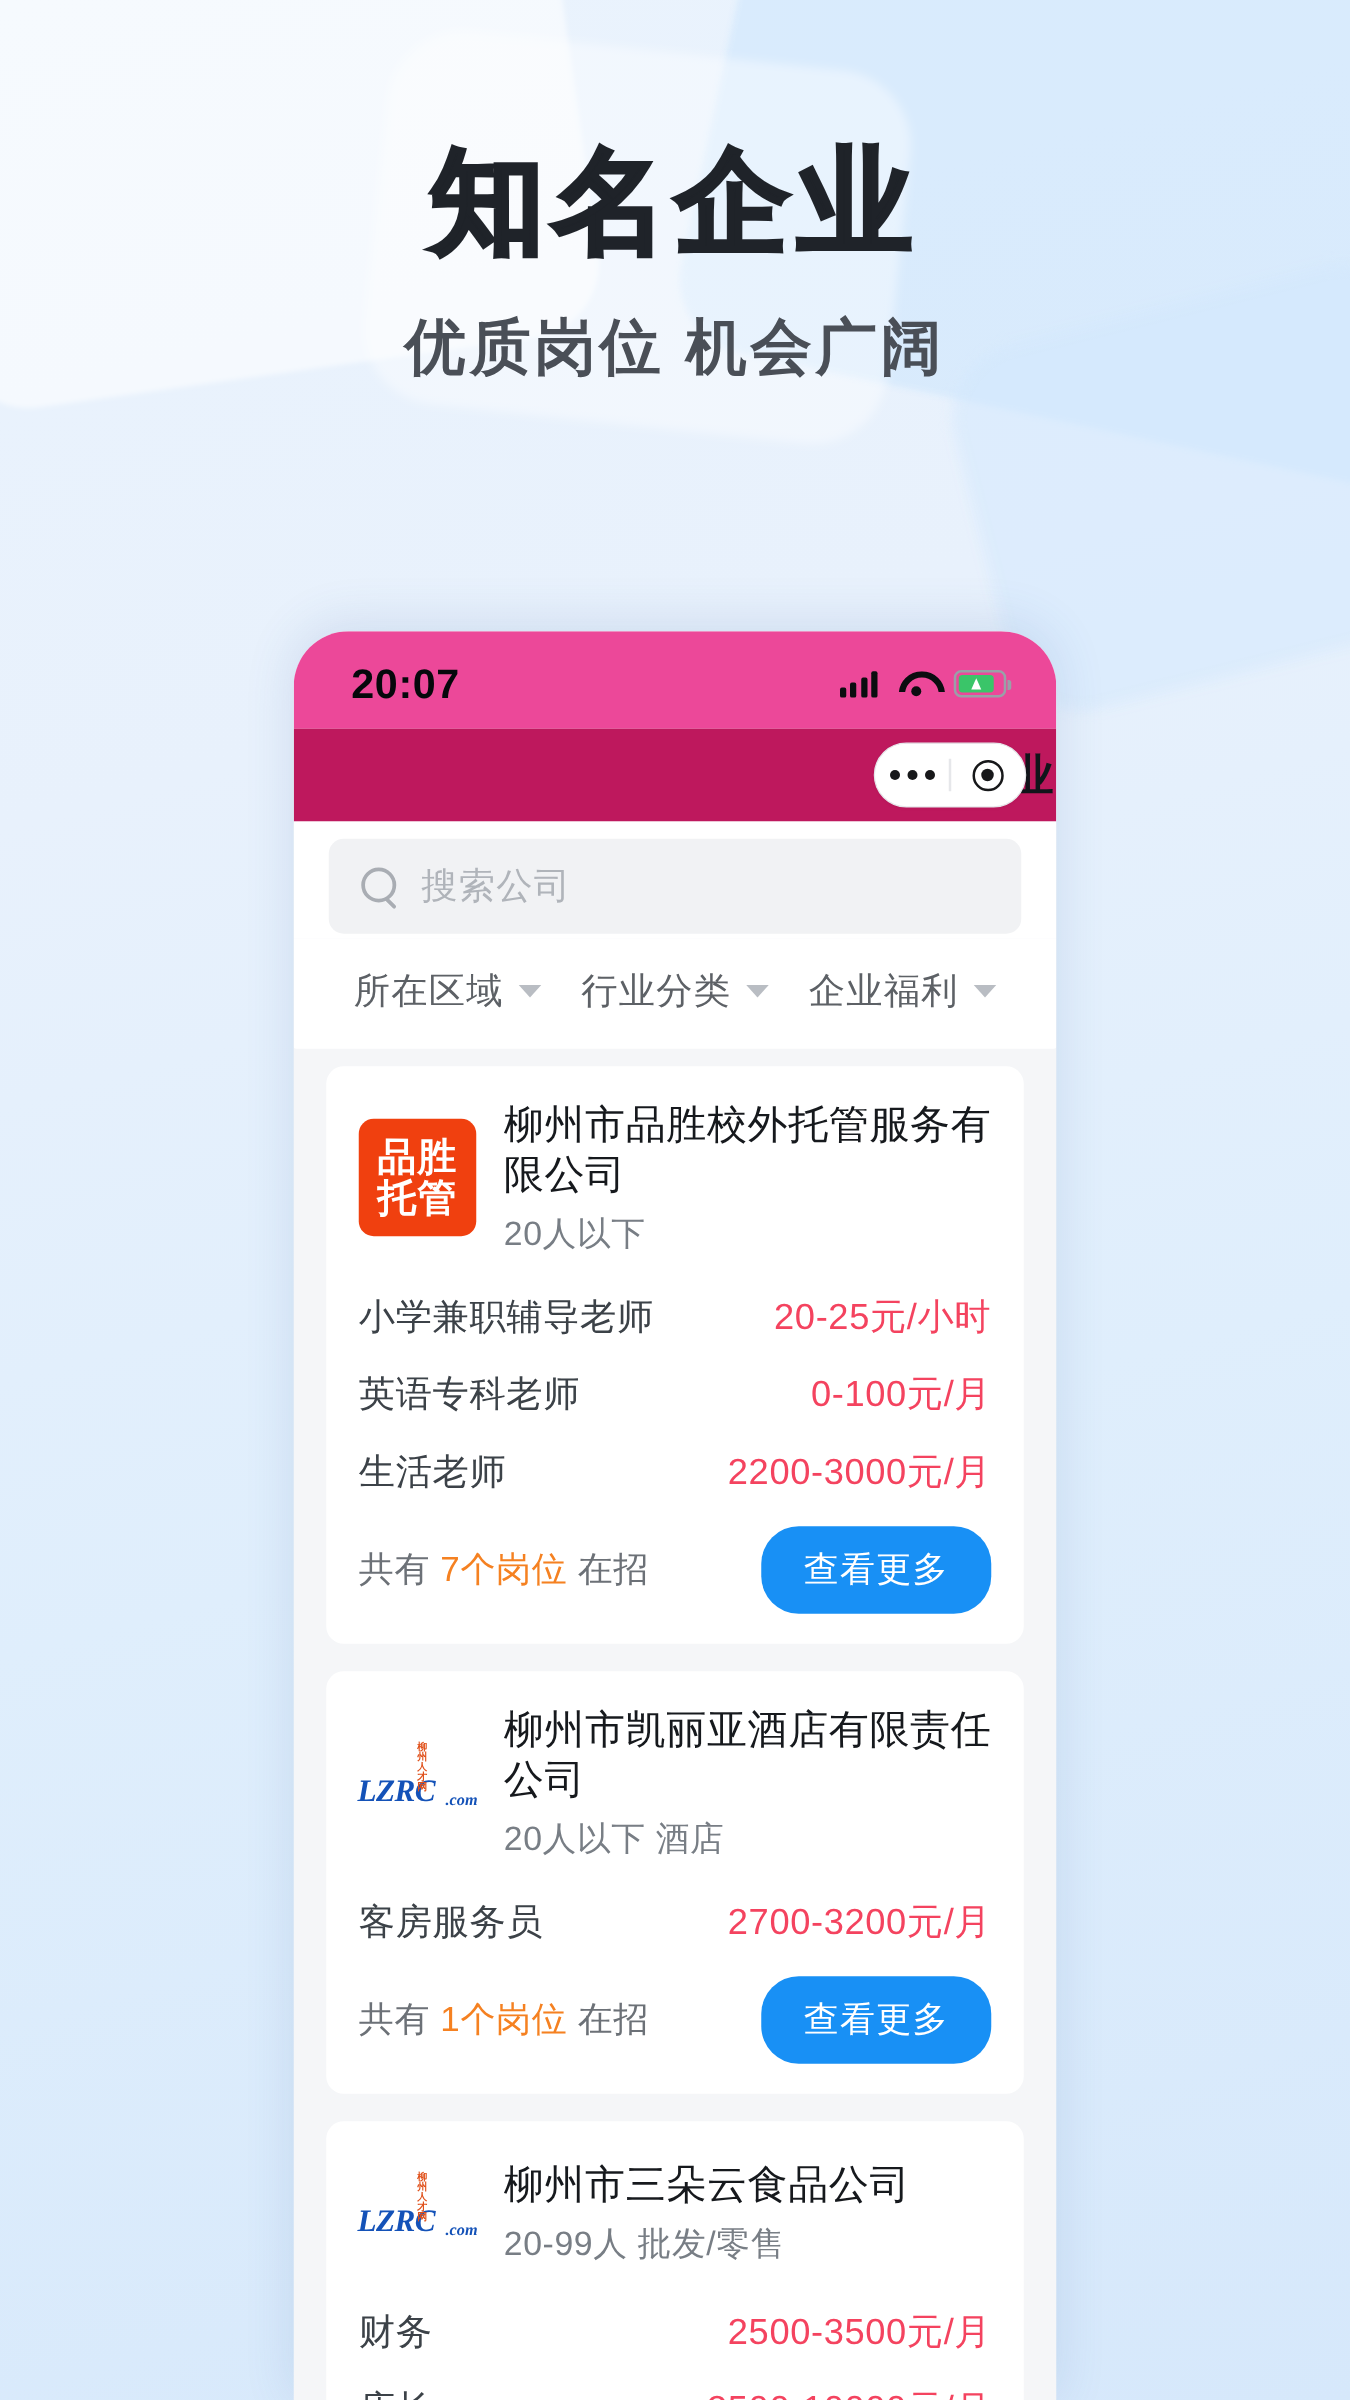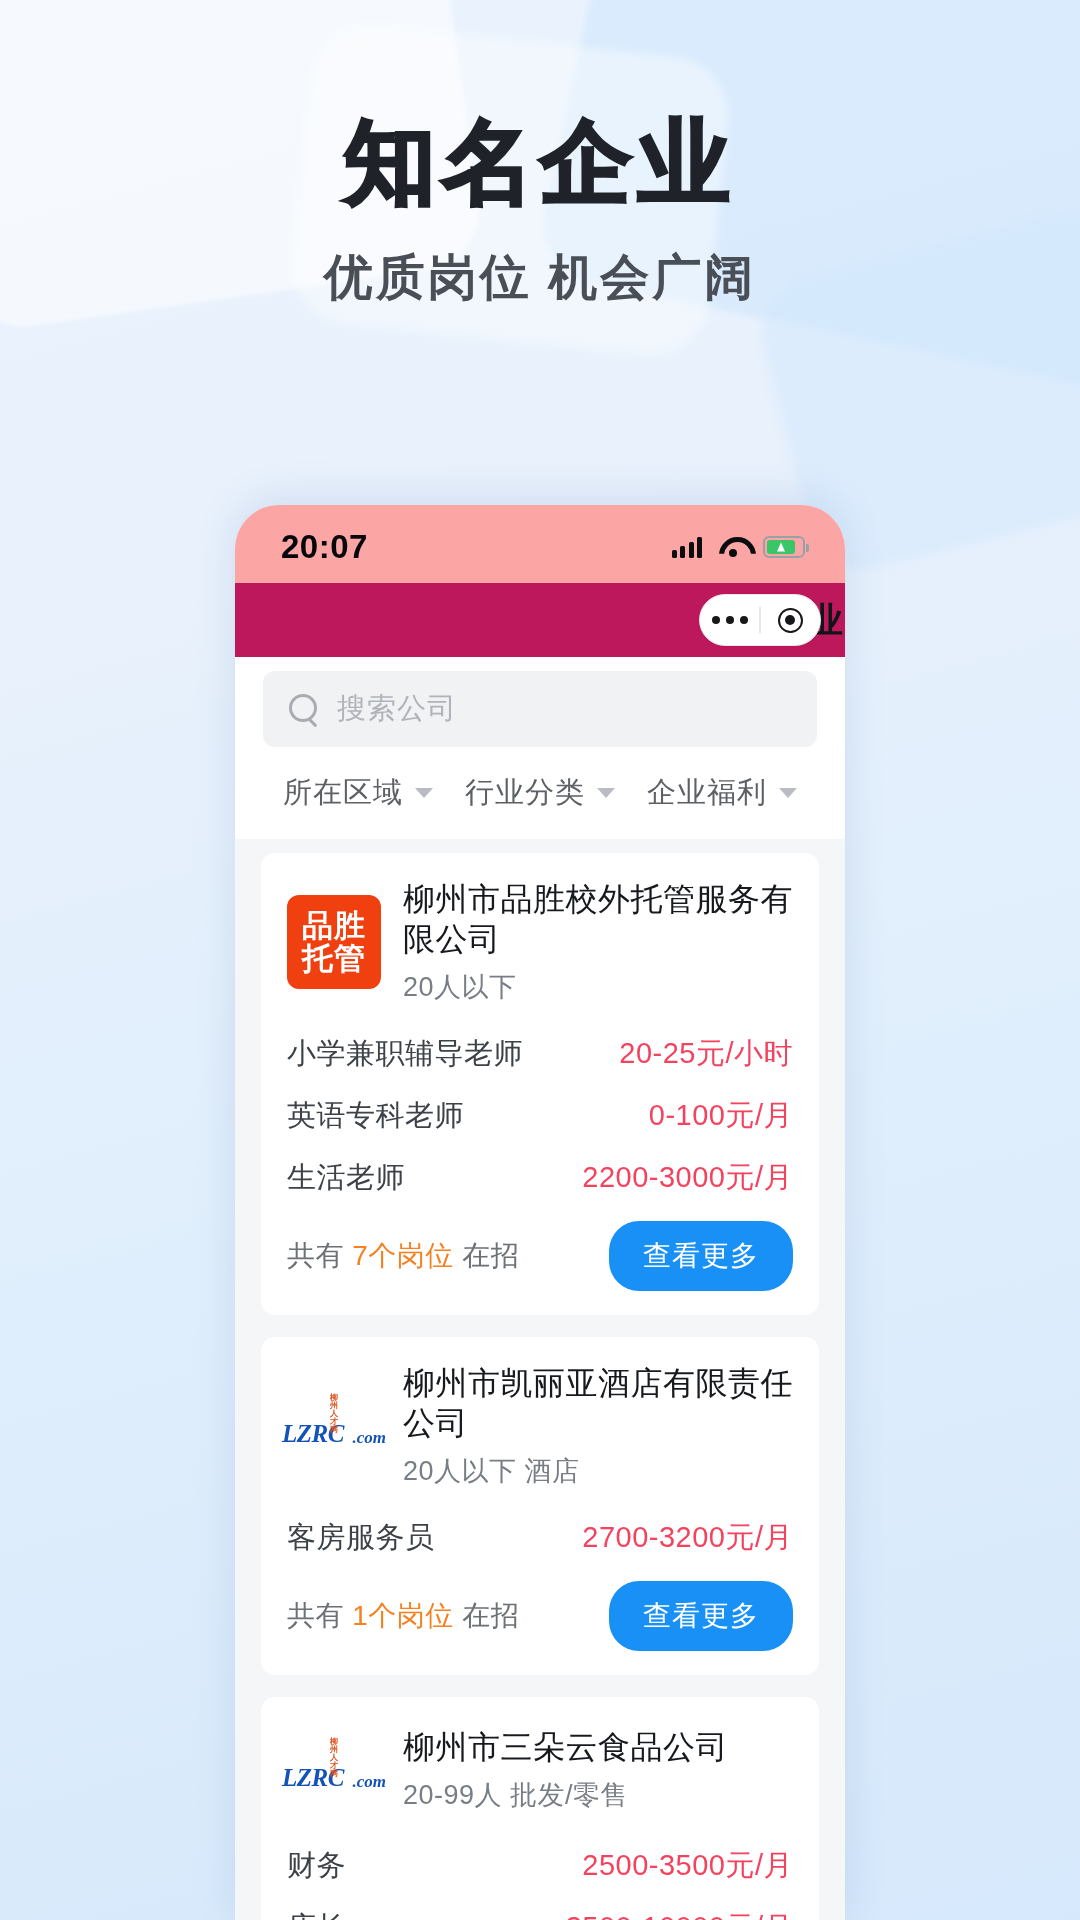--- a/index.html
+++ b/index.html
@@ -33,21 +33,21 @@
   
   .phone{
     position:absolute;z-index:3;left:50%;transform:translateX(-50%);
     top:505px;width:610px;height:1420px;
     background:#f5f6f8;
     border-radius:44px 44px 0 0;
     box-shadow:0 -6px 40px rgba(60,100,160,.14);
     overflow:hidden;
   }
   .statusbar{
-    height:78px;background:#fca5a5;display:flex;align-items:center;
+    height:78px;background:#ec4899;display:flex;align-items:center;
     justify-content:space-between;padding:6px 40px 0 46px;
   }
   .status-time{font-size:33px;font-weight:700;color:#06080b;letter-spacing:.5px;}
   .status-icons{display:flex;align-items:center;gap:17px;}
   .sig{display:flex;align-items:flex-end;gap:3.5px;height:22px;}
   .sig i{width:5px;background:#0b0d10;border-radius:1.5px;display:block;}
   .sig i:nth-child(1){height:8px}.sig i:nth-child(2){height:12px}
   .sig i:nth-child(3){height:16px}.sig i:nth-child(4){height:21px}
   .wifi{width:27px;height:20px;position:relative;}
   .wifi:before{
@@ -117,21 +117,21 @@
     width:94px;height:94px;border-radius:12px;flex:none;
     display:flex;flex-direction:column;align-items:center;justify-content:center;
   }
   .logo-ps{background:#f0400f;}
   .logo-ps div{color:#fff;font-size:31px;font-weight:900;line-height:1.08;letter-spacing:1px;}
   .logo-lzrc{background:#fff;align-items:center;justify-content:center;}
   .lzrc-txt{display:flex;align-items:flex-end;line-height:1;}
   .lzrc-main{font-family:"Liberation Serif",serif;font-style:italic;font-weight:800;
     font-size:25px;color:#1452b8;letter-spacing:-.5px;}
   .lzrc-com{font-family:"Liberation Serif",serif;font-style:italic;font-weight:700;
-    font-size:17px;color:#1452b8;}
+    font-size:13px;color:#1452b8;}
   .lzrc-cn{font-size:8px;color:#e0501a;font-weight:700;letter-spacing:.5px;
     position:relative;top:-12px;left:-14px;}
   .head-text{flex:1;min-width:0;}
   .co-name{font-size:32px;color:#16191d;font-weight:500;letter-spacing:.5px;line-height:1.25;}
   .co-meta{font-size:27px;color:#787e85;margin-top:10px;letter-spacing:.5px;}
 
   .joblist{margin-top:18px;}
   .job{display:flex;align-items:center;justify-content:space-between;padding:11px 0;}
   .job-title{font-size:29px;color:#3c4248;letter-spacing:.5px;}
   .job-pay{font-size:29px;color:#f4435f;letter-spacing:.5px;}

